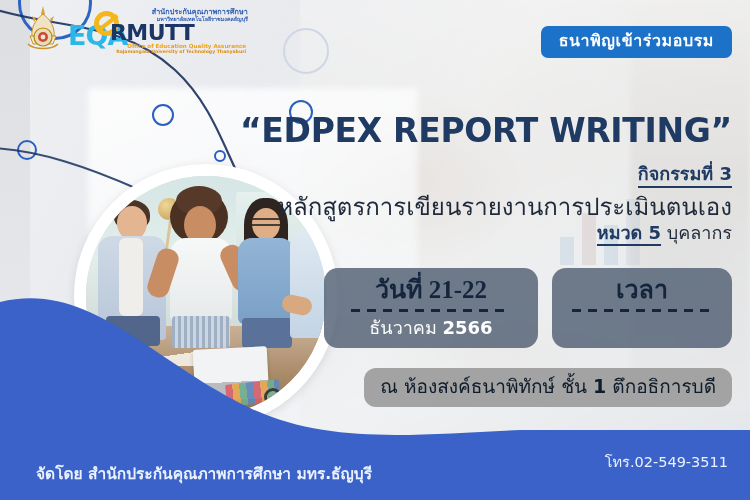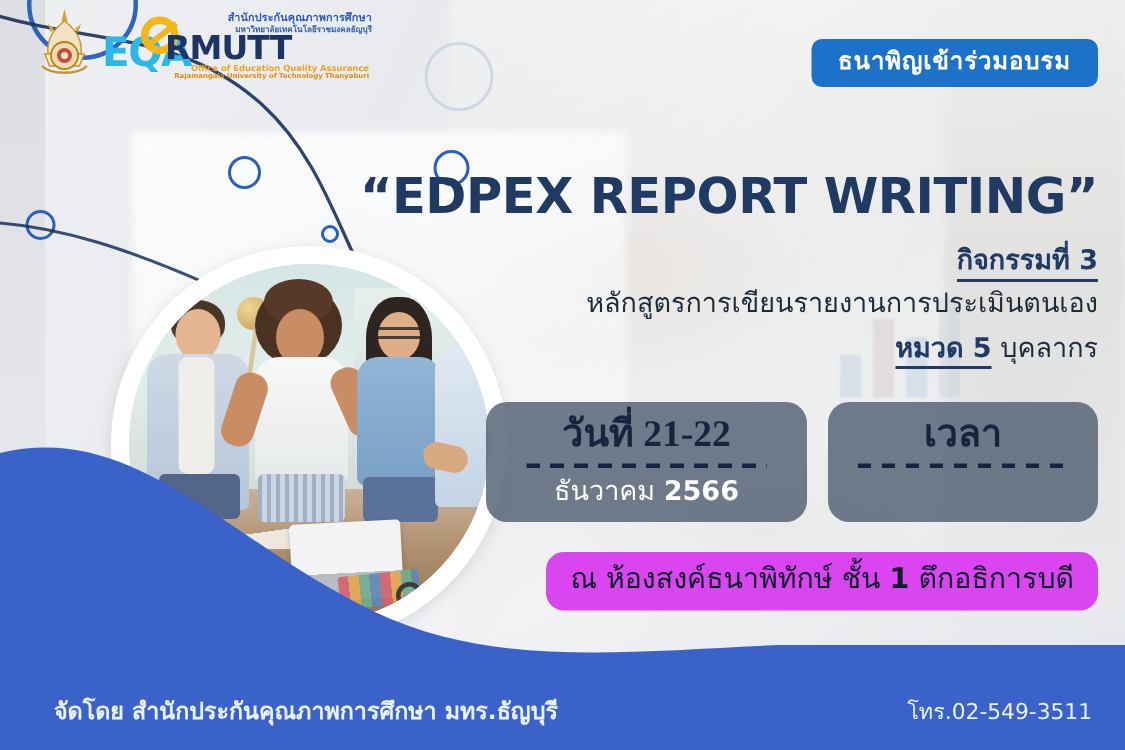--- a/index.html
+++ b/index.html
@@ -191,21 +191,21 @@
     white-space:nowrap; line-height:1.25;
   }
   .sub-act {
     position:absolute; right:18px; top:163px;
     font-size:18px; color:#1f3a63; font-weight:700;
     border-bottom:2px solid #1f3a63; padding-bottom:1px;
     white-space:nowrap; line-height:1.2;
   }
   .sub-course {
     position:absolute; right:18px; top:192px;
-    font-size:18px; color:#1e2a3a; font-weight:400;
+    font-size:24px; color:#1e2a3a; font-weight:400;
     white-space:nowrap; line-height:1.25;
   }
   .sub-cat {
     position:absolute; right:18px; top:222px;
     font-size:18px; color:#1e2a3a; font-weight:400;
     white-space:nowrap; line-height:1.25;
   }
   .sub-cat .u { font-weight:700; color:#1f3a63; border-bottom:2px solid #1f3a63; padding-bottom:1px; }
 
   
@@ -225,33 +225,33 @@
     background-image: repeating-linear-gradient(90deg,#14253d 0 9px, transparent 9px 16px);
     background-repeat:no-repeat; background-position:center;
   }
   .info-box.date .ib-dash { width:160px; background-size:160px 3px; }
   .info-box.time .ib-dash { width:140px; background-size:140px 3px; }
   .ib-sub { font-size:18px; color:#fdfdfd; font-weight:400; white-space:nowrap; line-height:1.2; }
   .ib-sub b { font-weight:800; color:#ffffff; }
 
   .venue {
     position:absolute; right:18px; top:368px;
-    background:#d946ef; color:#0f1c2b;
+    background:#a3a3a3; color:#0f1c2b;
     border-radius:12px; padding:7px 16px 9px;
     font-size:19px; font-weight:400; white-space:nowrap; line-height:1.2;
   }
   .venue b { font-weight:800; }
 
   
   .foot-left {
     position:absolute; left:36px; bottom:14px;
     color:#eaf1ff; font-size:15.5px; font-weight:700; white-space:nowrap;
   }
   .foot-right {
-    position:absolute; right:22px; bottom:15px;
+    position:absolute; right:22px; bottom:27px;
     color:#eaf1ff; font-size:14.5px; font-weight:400; white-space:nowrap;text-align:center;
   }
 </style>
 </head>
 <body>
 
 <div id="poster">
 
   <div class="bg-base"></div>
   <div class="bg-leftstripe"></div>

